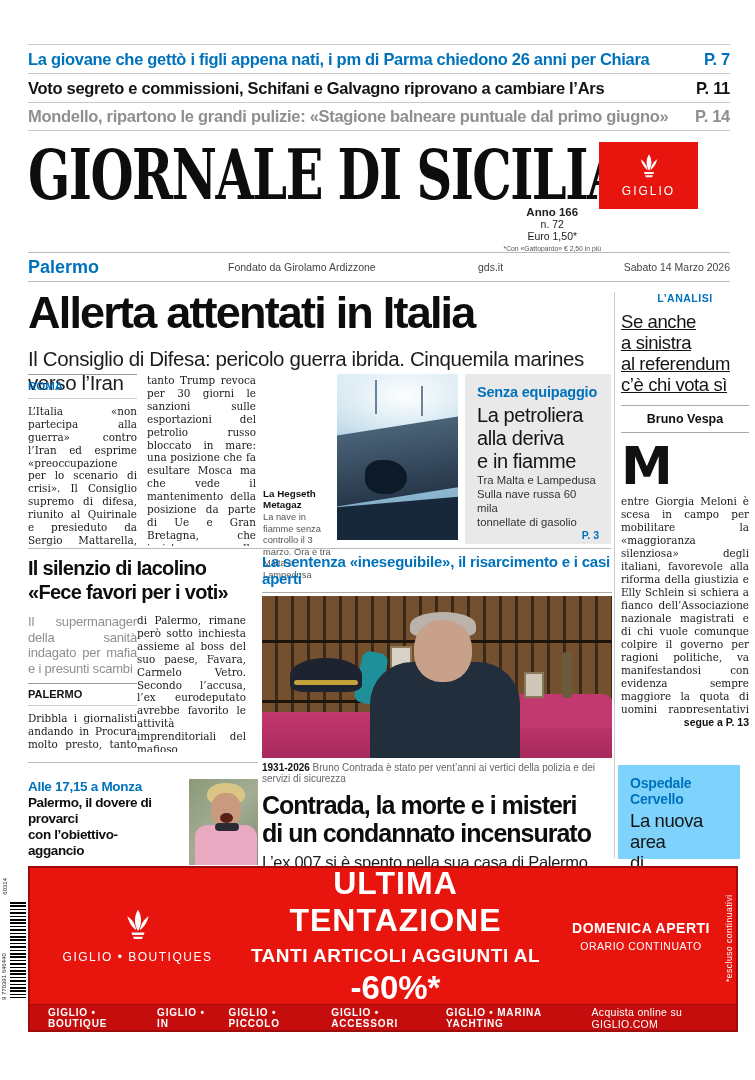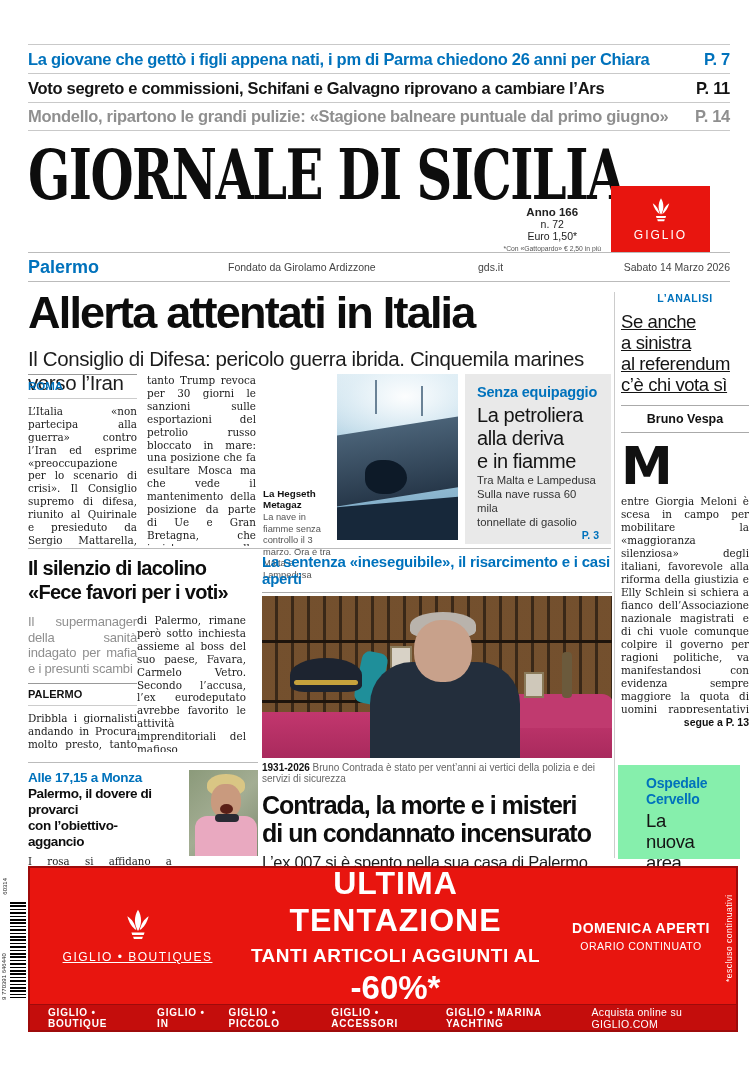--- a/index.html
+++ b/index.html
@@ -15,22 +15,22 @@
   .th-blue  { color:#0072bc; }
   .th-black { color:#141414; }
   .th-gray  { color:#8f8f8f; }
   .th-page { font-weight:bold; }
 
   
   .masthead { position:absolute; left:28px; top:136px; width:702px; height:112px; }
   .mast-title { font-family:"DejaVu Serif", serif; font-weight:bold; font-size:66px; line-height:72px;
                 letter-spacing:-2px; color:#0d0d0d; white-space:nowrap;
                 transform:scale(0.75,1.06); transform-origin:left top; }
-  .giglio-box { position:absolute; right:20px; top:6px; width:99px; height:67px; background:#e8150f;
-                color:#fff; display:flex; flex-direction:column; align-items:center; justify-content:center; gap:3px;margin-top:44px; }
+  .giglio-box { position:absolute; right:32px; top:6px; width:99px; height:67px; background:#e8150f;
+                color:#fff; display:flex; flex-direction:column; align-items:center; justify-content:center; gap:3px; }
   .giglio-box .g-label { font-size:12px; letter-spacing:2px; }
   .edition { position:absolute; right:129px; top:70px; text-align:center; line-height:12px; color:#222; }
   .ed-anno { font-weight:bold; font-size:11.5px; }
   .ed-num, .ed-price { font-size:10.5px; }
   .ed-note { font-size:6.8px; color:#555; margin-top:1px; }
 
   
   .dateline { position:absolute; left:28px; top:252px; width:702px; height:30px;
               border-top:1px solid #bbb; border-bottom:1px solid #bbb;
               display:flex; align-items:center; }
@@ -50,21 +50,21 @@
   .sidebar { position:absolute; left:621px; top:292px; width:128px; }
   .sb-kicker { text-align:center; color:#0072bc; font-weight:bold; font-size:10.5px; letter-spacing:0.5px; }
   .sb-head { text-align:left; font-size:18.5px; line-height:21px; color:#141414; margin:7px 0 10px; white-space:pre-line; letter-spacing:-0.4px;text-decoration:underline; }
   .sb-rule { border-top:1px solid #aaa; }
   .sb-byline { text-align:center; font-weight:bold; font-size:12.5px; padding:6px 0; }
   .sb-drop { font-family:"DejaVu Sans", sans-serif; font-weight:bold; font-size:52px; line-height:50px; margin:8px 0 4px; }
   .sb-body { font-family:"DejaVu Serif", serif; font-size:10.4px; line-height:13px; text-align:justify;
              color:#1a1a1a; max-height:218px; overflow:hidden; }
   .sb-segue { text-align:right; font-weight:bold; font-size:10.5px; margin-top:3px; }
 
-  .cervello { position:absolute; left:618px; top:765px; width:122px; height:94px; background:#86efac; padding:10px 28px; }
+  .cervello { position:absolute; left:618px; top:765px; width:122px; height:94px; background:#7dd3fc; padding:10px 12px; }
   .box-kicker { color:#0072bc; font-weight:bold; font-size:14px; letter-spacing:-0.2px; }
   .cervello .box-head { font-size:18.5px; line-height:21px; font-weight:normal; color:#141414; white-space:pre-line; margin-top:3px; letter-spacing:-0.4px; }
   .cervello .box-byline { text-align:right; font-size:10.5px; margin-top:4px; }
 
   
   .roma { position:absolute; left:28px; top:374px; width:228px; height:172px; overflow:hidden; display:flex; gap:10px; }
   .roma-col { width:109px; font-family:"DejaVu Serif", serif; font-size:10.4px; line-height:12.9px; text-align:justify; color:#1a1a1a; }
   .roma-kicker { border-top:1px solid #999; border-bottom:1px solid #ccc; color:#0072bc; font-family:"Liberation Sans", sans-serif;
                  font-weight:bold; font-size:11.5px; padding:5px 0; margin-bottom:6px; }
 
@@ -99,21 +99,21 @@
   .iac-head { font-weight:bold; font-size:20px; line-height:24px; letter-spacing:-0.7px; white-space:pre-line; color:#0d0d0d; }
   .iac-cols { display:flex; gap:0; margin-top:10px; height:138px; overflow:hidden; }
   .iac-col { width:109px; font-family:"DejaVu Serif", serif; font-size:10.4px; line-height:12.9px; text-align:justify; color:#1a1a1a; }
   .iac-deck { font-family:"Liberation Sans", sans-serif; font-size:13px; line-height:15.5px; color:#8f8f8f; letter-spacing:-0.2px; }
   .iac-kicker { border-top:1px solid #999; border-bottom:1px solid #ccc; font-family:"Liberation Sans", sans-serif;
                 font-weight:bold; font-size:11px; color:#111; padding:4px 0; margin:7px 0 6px; }
   .byl-name { font-weight:bold; color:#111; }
   .byl-page { color:#0072bc; font-weight:bold; }
 
   
-  .monza { position:absolute; left:28px; top:762px; width:230px; border-top:1px solid #bbb; padding-top:7px; display:flex; gap:17px; }
+  .monza { position:absolute; left:28px; top:762px; width:230px; border-top:1px solid #bbb; padding-top:16px; display:flex; gap:17px; }
   .mz-text { width:152px; }
   .mz-kicker { color:#0072bc; font-weight:bold; font-size:13.5px; letter-spacing:-0.3px; }
   .mz-head { font-weight:bold; font-size:13.5px; line-height:16px; letter-spacing:-0.4px; color:#0d0d0d; white-space:pre-line; margin-top:1px; }
   .mz-body { font-family:"DejaVu Serif", serif; font-size:10.2px; line-height:12.6px; text-align:justify; color:#1a1a1a; margin-top:6px; }
   .mz-byline { text-align:right; font-size:10px; margin-top:1px; }
   .mz-byline .byl-page { color:#8f8f8f; }
   .mz-photo { width:73px; height:86px; position:relative; overflow:hidden;
               background:linear-gradient(135deg,#8b9a7a 0%,#a3ad93 50%,#7d8a70 100%); }
   .fb-hair { position:absolute; left:18px; top:4px; width:38px; height:22px; background:#d9c684; border-radius:50% 50% 40% 40%; }
   .fb-face { position:absolute; left:22px; top:14px; width:30px; height:34px; background:#c99a7e; border-radius:45%; }
@@ -144,21 +144,21 @@
   .ctr-caption { font-size:10px; color:#666; margin-top:4px; }
   .ctr-caption b { color:#111; }
   .ctr-head-line { font-weight:bold; font-size:25px; line-height:28px; letter-spacing:-1px; color:#0d0d0d; white-space:pre-line; margin-top:7px; }
   .ctr-sub { font-size:16.5px; color:#1c1c1c; margin-top:6px; letter-spacing:-0.3px; }
   .ctr-byline { text-align:right; font-size:10.5px; margin-top:2px; }
 
   
   .ad { position:absolute; left:28px; top:866px; width:710px; height:166px; border:2px solid #9e0b0b; background:#e8150f; color:#fff; }
   .ad-main { position:relative; height:136px; display:flex; align-items:center; }
   .ad-brand { width:215px; display:flex; flex-direction:column; align-items:center; gap:6px; }
-  .ad-brand .g-label { font-size:12px; letter-spacing:1.5px;text-decoration:underline; }
+  .ad-brand .g-label { font-size:12px; letter-spacing:1.5px; }
   .ad-center { flex:1; text-align:center; }
   .ad-title { font-size:32px; letter-spacing:1px; font-weight:600; }
   .ad-sub { font-size:19px; font-weight:bold; letter-spacing:0.5px; margin-top:6px; }
   .ad-disc { font-size:33px; font-weight:bold; margin-top:2px; }
   .ad-right { width:190px; text-align:center; }
   .ad-r1 { font-weight:bold; font-size:14px; letter-spacing:0.5px; }
   .ad-r2 { font-size:10.5px; letter-spacing:0.5px; margin-top:4px; }
   .ad-side { position:absolute; right:2px; top:10px; writing-mode:vertical-rl; transform:rotate(180deg);
              font-size:8.5px; letter-spacing:0.5px; height:120px; text-align:center; }
   .ad-links { height:26px; background:#c40d0c; border-top:1px solid #9e0b0b; display:flex; align-items:center;

